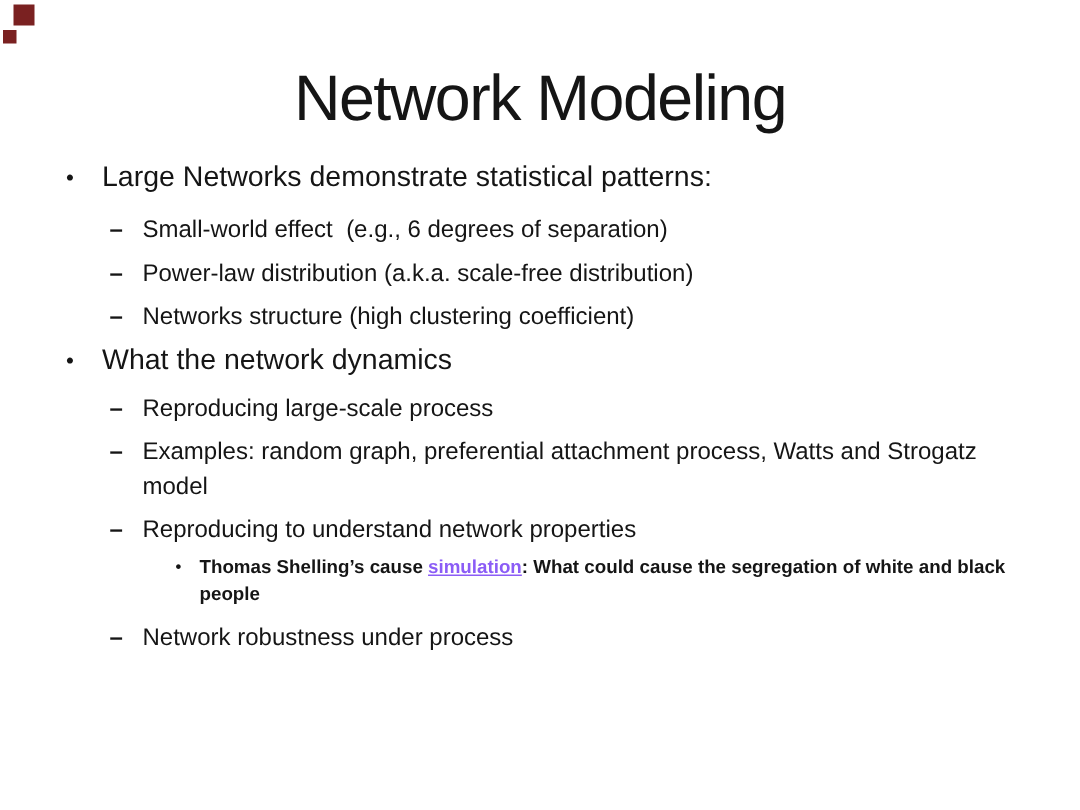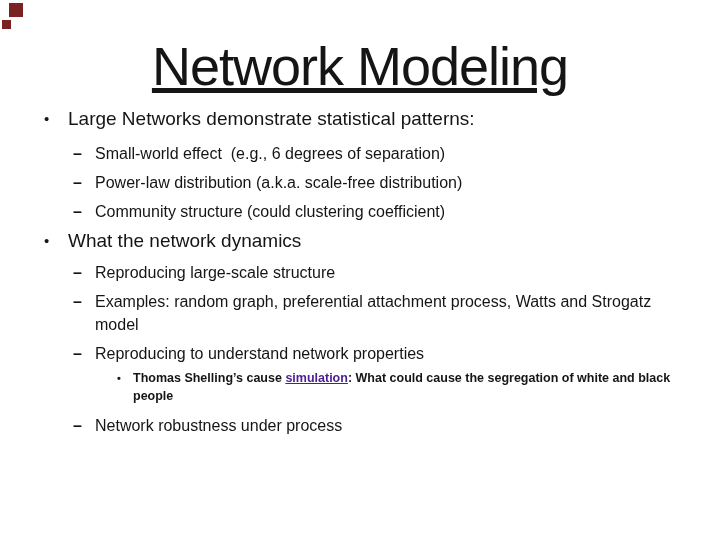--- a/index.html
+++ b/index.html
@@ -11,24 +11,23 @@
     color:#111;
     overflow:hidden;
     margin:0 auto;
   }
   .decor{position:absolute;}
   .decor.large{left:9px;top:3px;width:14px;height:14px;}
   .decor.small{left:2px;top:20px;width:9px;height:9px;}
   .title{
     position:absolute;top:40px;left:0;width:100%;
     text-align:center;
-    font-size:54px;line-height:52px;
+    font-size:43px;line-height:52px;
     letter-spacing:-1px;
     color:#151515;
-    text-decoration:underline;
   }
   .row{position:absolute;display:flex;align-items:flex-start;}
   .row .glyph{flex:0 0 auto;text-align:left;}
   .row .txt{white-space:pre-wrap;}
   .l1{left:44px;font-size:19px;line-height:26px;color:#151515;}
   .l1 .glyph{width:24px;font-size:15px;line-height:26px;}
   .l2{left:73px;font-size:16px;line-height:23px;color:#151515;}
   .l2 .glyph{width:22px;font-weight:bold;}
   .l3{left:117px;font-size:12.5px;line-height:18px;font-weight:bold;color:#151515;}
   .l3 .glyph{width:16px;font-size:11px;}
@@ -64,44 +63,44 @@
   <div class="row l2 b1s1">
     <span class="glyph">–</span>
     <span class="txt">Small-world effect  (e.g., 6 degrees of separation)</span>
   </div>
   <div class="row l2 b1s2">
     <span class="glyph">–</span>
     <span class="txt">Power-law distribution (a.k.a. scale-free distribution)</span>
   </div>
   <div class="row l2 b1s3">
     <span class="glyph">–</span>
-    <span class="txt">Community structure (could clustering coefficient)</span>
+    <span class="txt">Networks structure (high clustering coefficient)</span>
   </div>
 
   <div class="row l1 b2">
     <span class="glyph">•</span>
     <span class="txt">What the network dynamics</span>
   </div>
 
   <div class="row l2 b2s1">
     <span class="glyph">–</span>
-    <span class="txt">Reproducing large-scale structure</span>
+    <span class="txt">Reproducing large-scale process</span>
   </div>
   <div class="row l2 b2s2">
     <span class="glyph">–</span>
     <span class="txt">Examples: random graph, preferential attachment process, Watts and Strogatz model</span>
   </div>
   <div class="row l2 b2s3">
     <span class="glyph">–</span>
     <span class="txt">Reproducing to understand network properties</span>
   </div>
 
   <div class="row l3 note">
     <span class="glyph">•</span>
-    <span class="txt"><span>Thomas Shelling’s cause </span><a class="sim-link" style="color: #4c1d95;">simulation</a><span>: What could cause the segregation of white and black people</span></span>
+    <span class="txt"><span>Thomas Shelling’s cause </span><a class="sim-link" style="color: #8b5cf6;">simulation</a><span>: What could cause the segregation of white and black people</span></span>
   </div>
 
   <div class="row l2 b2s4">
     <span class="glyph">–</span>
     <span class="txt">Network robustness under process</span>
   </div>
 
 </div>
 
 </body></html>

